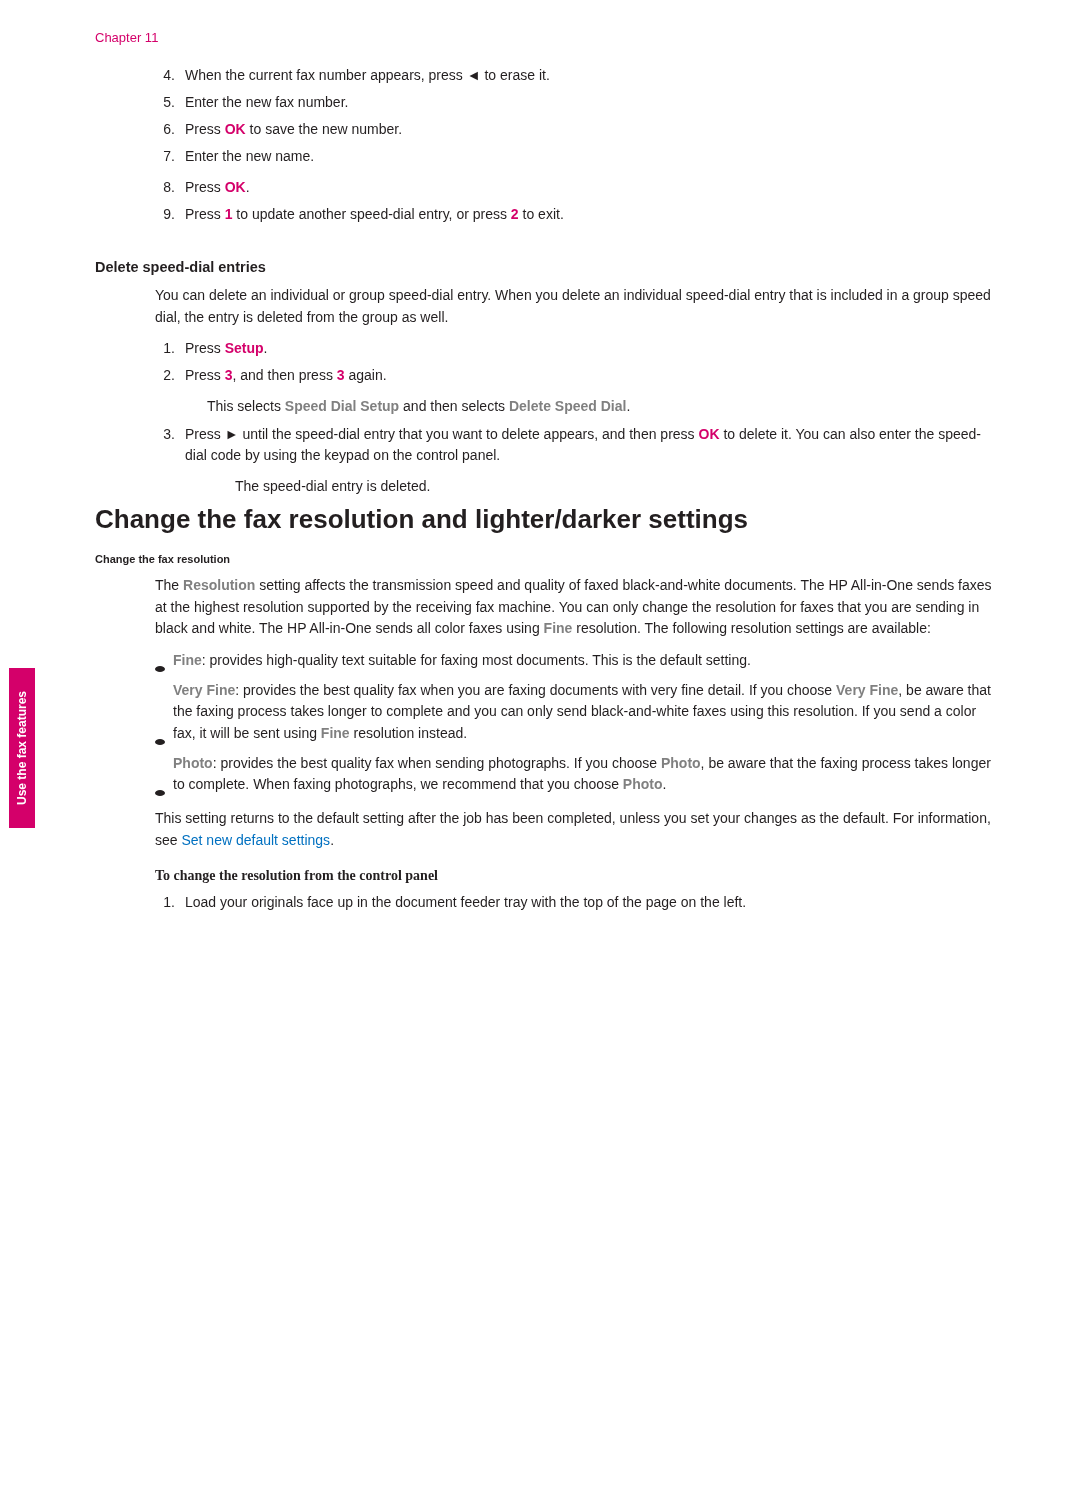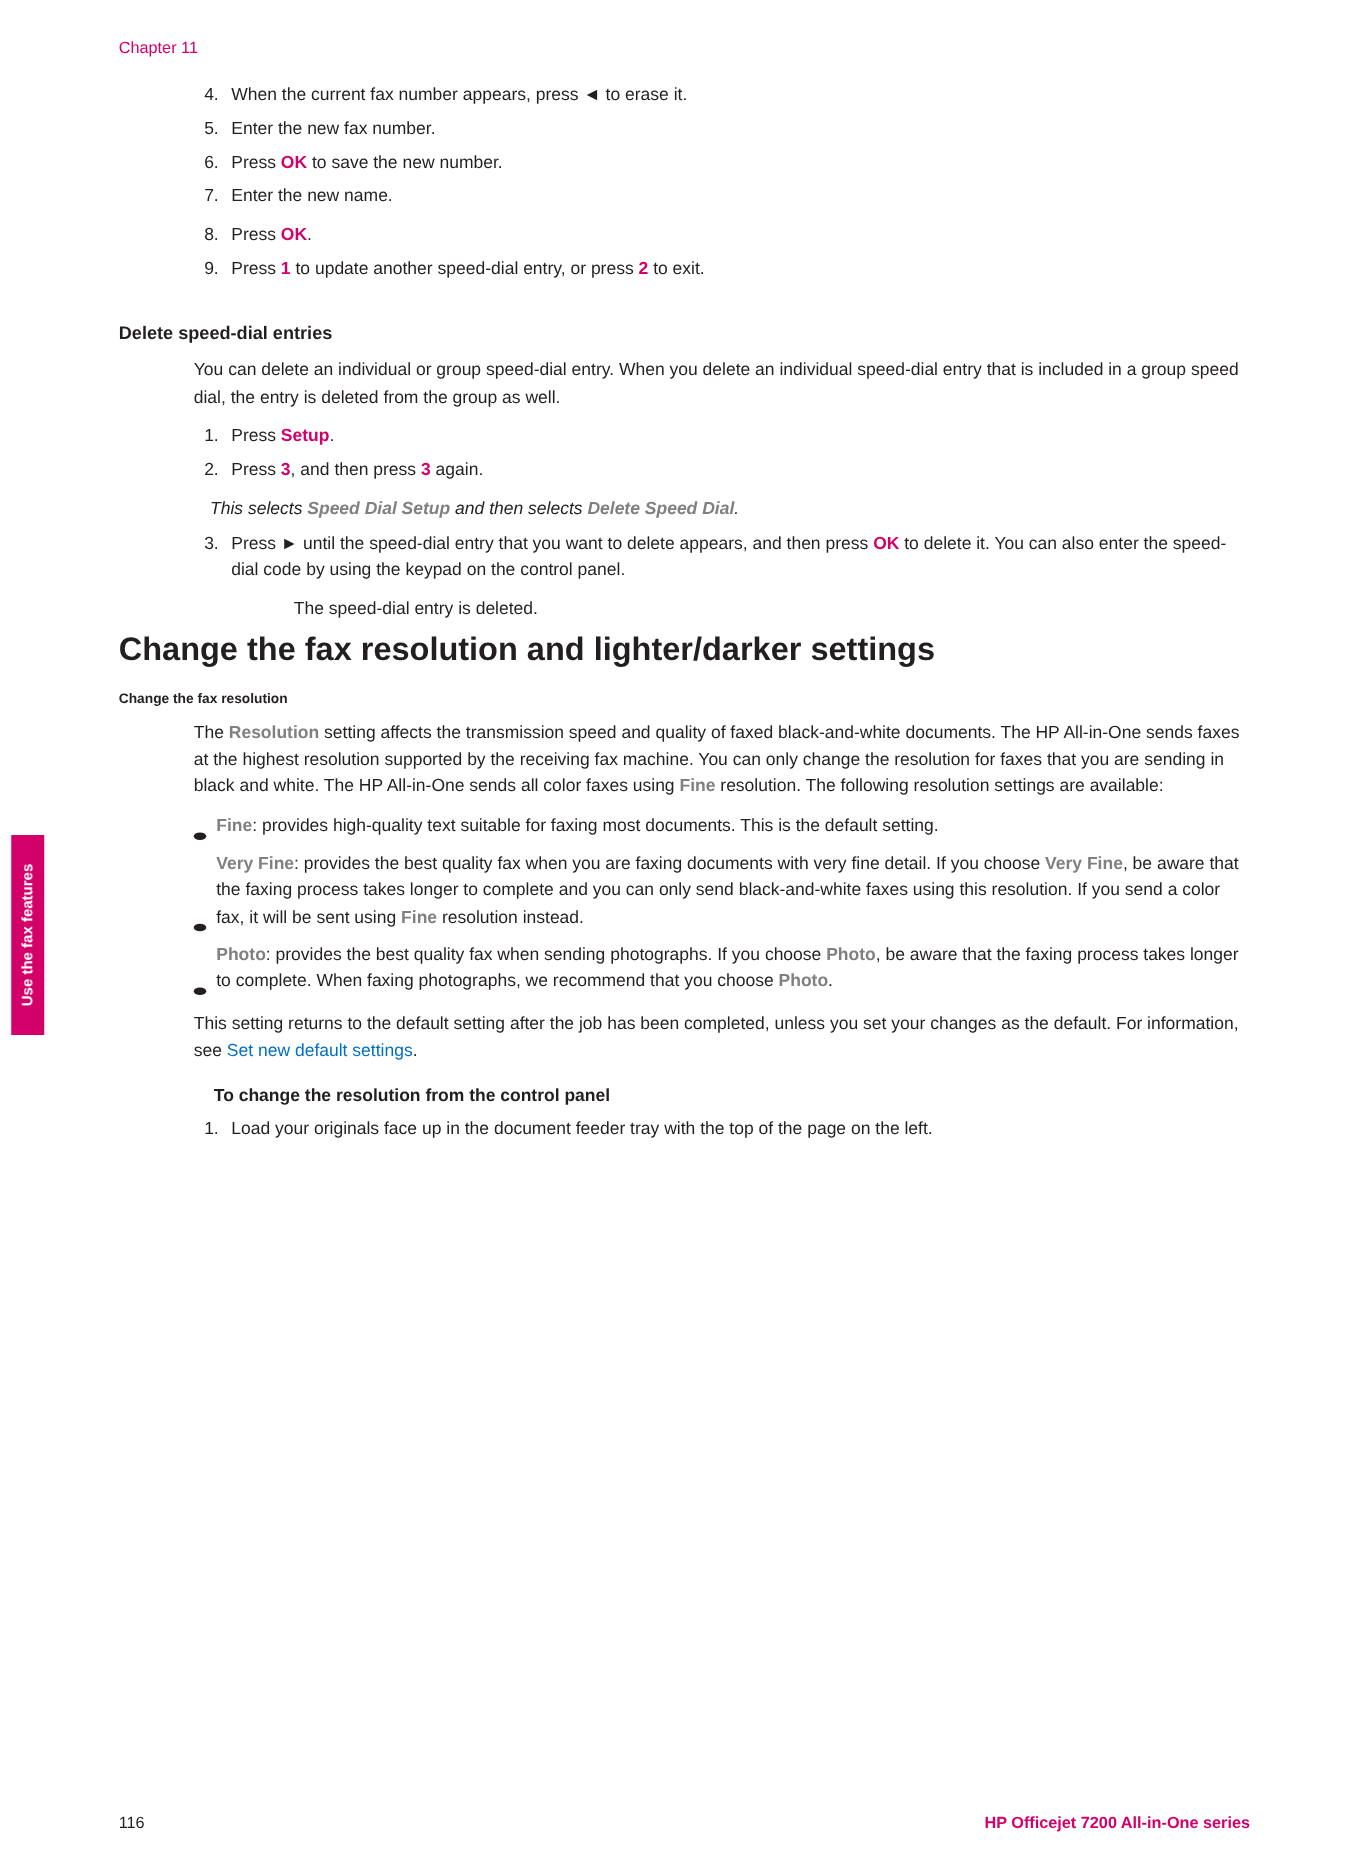--- a/index.html
+++ b/index.html
@@ -122,21 +122,22 @@
       border-radius: 50%;
       background: #231f20;
       flex-shrink: 0;
     }
 
     .small-heading {
       font-weight: bold;
       font-size: 14px;
       margin-top: 16px;
       margin-bottom: 8px;
-      margin-left: 76px;
+      margin-left: 60px;
+      font-family: Liberation Serif, serif;
     }
 
     .side-tab {
       position: absolute;
       left: 0;
       top: 50%;
       transform: translateY(-50%) rotate(-90deg);
       transform-origin: center center;
       background: #d4006a;
       color: #ffffff;
@@ -224,21 +225,21 @@
   <ul class="numbered-list">
     <li>
       <span class="num">1.</span>
       <span>Press <span class="ok-text">Setup</span>.</span>
     </li>
     <li>
       <span class="num">2.</span>
       <span>Press <span class="num-bold">3</span>, and then press <span class="num-bold">3</span> again.</span>
     </li>
   </ul>
-  <div class="indent-text" style="margin-left:73px;font-style:italic;">
+  <div class="indent-text" style="margin-left:112px;">
     This selects <span class="highlight-text">Speed Dial Setup</span> and then selects <span class="highlight-text">Delete Speed Dial</span>.
   </div>
 
   <ul class="numbered-list" style="margin-top:6px;">
     <li>
       <span class="num">3.</span>
       <span>Press ► until the speed-dial entry that you want to delete appears, and then press <span class="ok-text">OK</span> to delete it. You can also enter the speed-dial code by using the keypad on the control panel.</span>
     </li>
   </ul>
   <div class="indent-text" style="margin-left:140px;">
@@ -275,18 +276,14 @@
 
   <div class="small-heading">To change the resolution from the control panel</div>
 
   <ul class="numbered-list">
     <li>
       <span class="num">1.</span>
       <span>Load your originals face up in the document feeder tray with the top of the page on the left.</span>
     </li>
   </ul>
 
-  <div class="page-footer">
-    <span class="footer-page-num">116</span>
-    <span class="footer-brand">HP Officejet 7200 All-in-One series</span>
-  </div>
 
 </div>
 
 </body></html>

